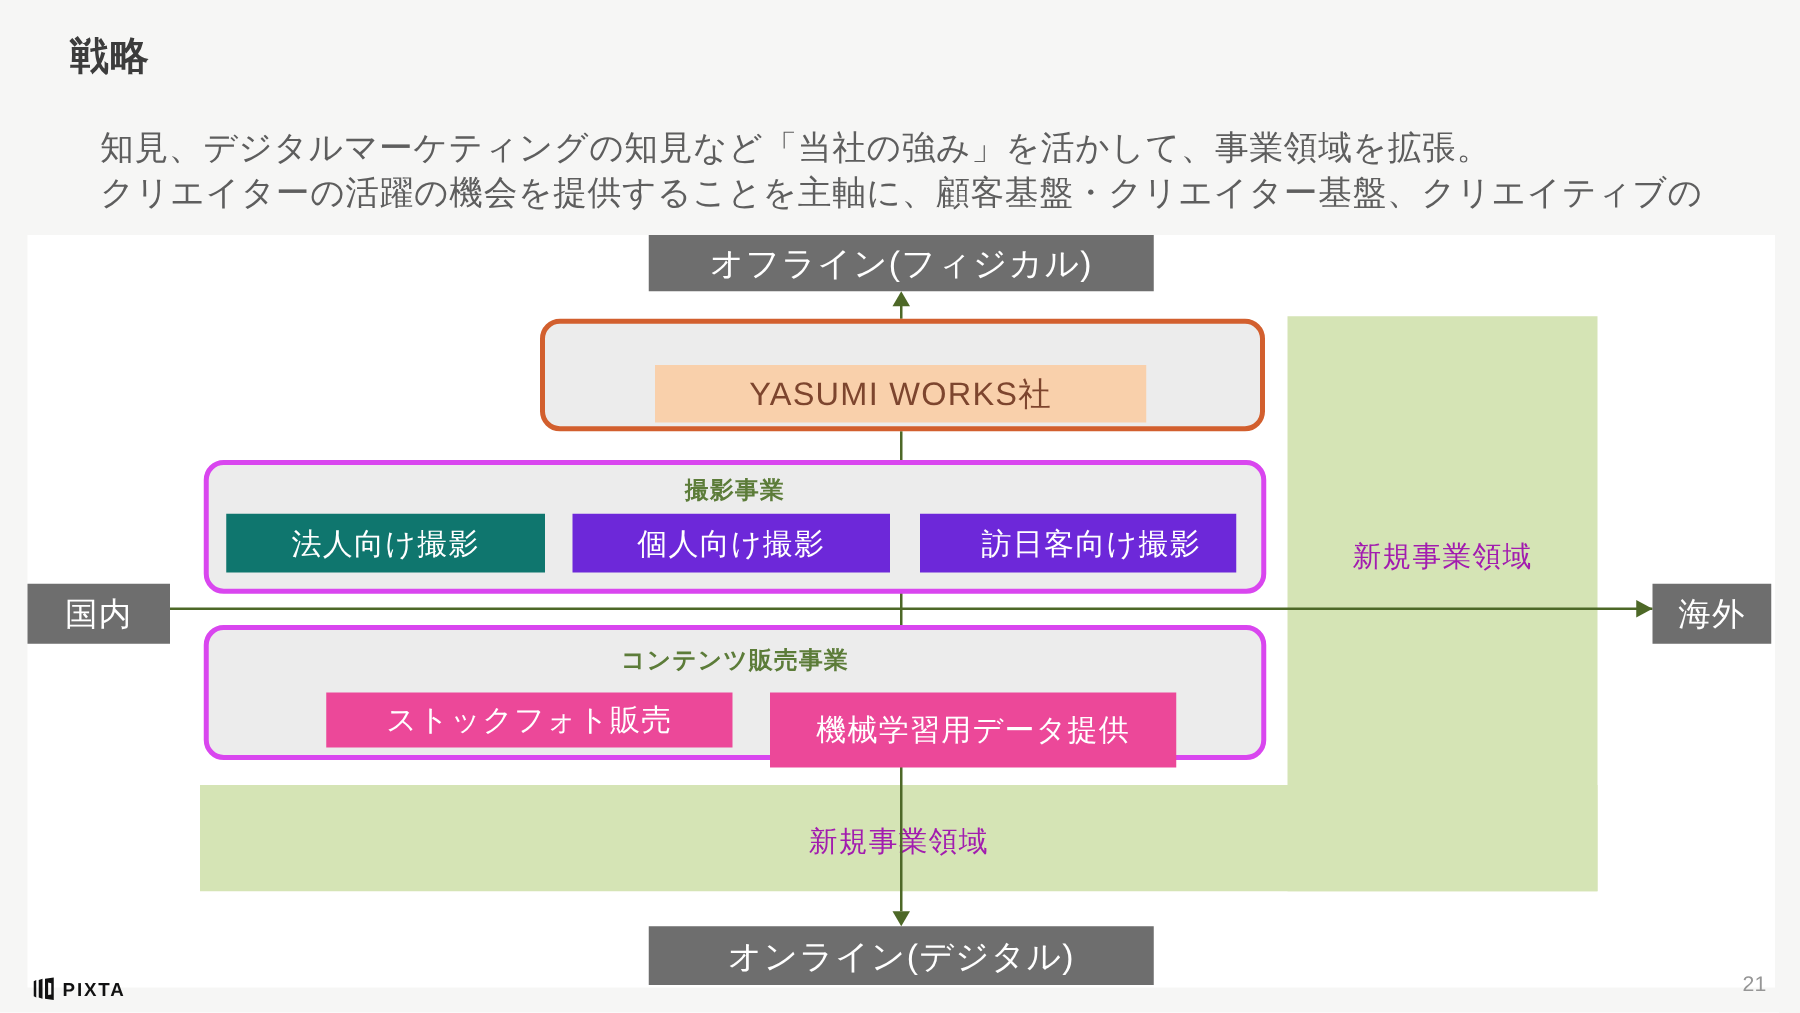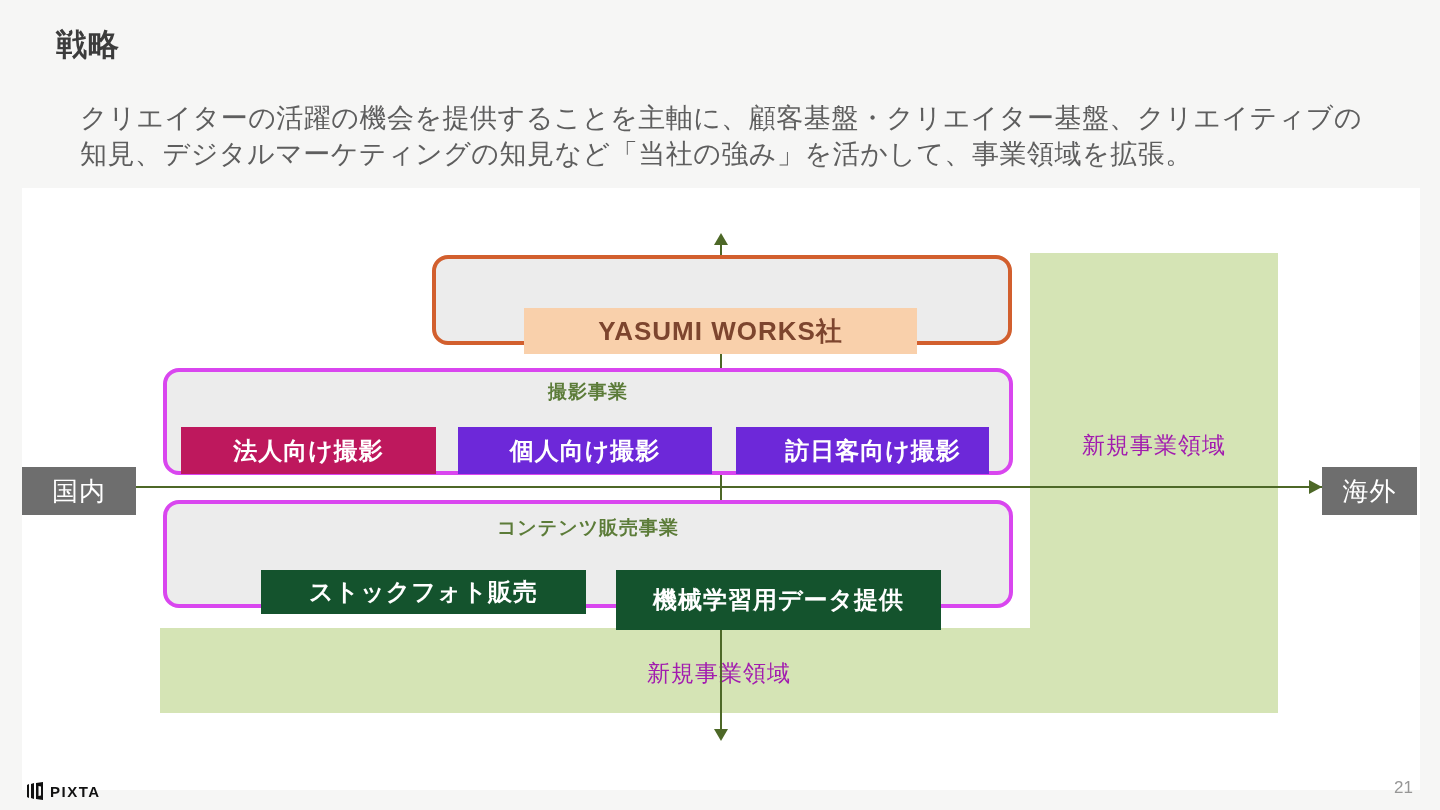--- a/index.html
+++ b/index.html
@@ -75,67 +75,69 @@
     width: 100%; text-align: center;
     font-weight: 700; color: #5c7c39; font-size: 19px;
     letter-spacing: 1px;
   }
   .frame-monozukuri { left: 410px; top: 67px;  width: 580px; height: 90px; }
   .frame-shooting   { left: 141px; top: 180px; width: 850px; height: 107px; }
   .frame-content    { left: 141px; top: 312px; width: 850px; height: 108px; }
 
   .pill {
     display: flex; align-items: center; justify-content: center;
-    color: #ffffff; font-size: 24px; font-weight: 700; letter-spacing: 1px; margin-top: 16px;
+    color: #ffffff; font-size: 24px; font-weight: 400; letter-spacing: 1px;
   }
   .pill-peach {
     left: 88px; top: 33px; width: 393px; height: 46px;
     background: #f9d0ab; color: #7d452e; font-size: 26px;
   }
-  .pill-blue   { background: #be185d; }
+  .pill-blue   { background: #0f766e; }
   .pill-orange { background: #6d28d9; }
-  .pill-green  { background: #14532d; }
+  .pill-green  { background: #ec4899; }
 
   .shoot-1 { left: 14px;  top: 39px; width: 255px; height: 47px; }
   .shoot-2 { left: 291px; top: 39px; width: 254px; height: 47px; }
   .shoot-3 { left: 569px; top: 39px; width: 253px; height: 47px; padding-left: 21px; }
 
   .cont-1 { left: 94px;  top: 50px; width: 325px; height: 44px; }
   .cont-2 { left: 449px; top: 50px; width: 325px; height: 60px; }
 
   
   .logo { left: 26px; top: 781px; width: 90px; height: 20px; z-index: 6; }
   .page-number {
     right: 27px; top: 778px; font-size: 17px; color: #969696; z-index: 6;
   }
 </style>
 </head>
 <body>
 
 <div class="abs slide-title">戦略</div>
 <div class="abs body-text">
+  <div>知見、デジタルマーケティングの知見など「当社の強み」を活かして、事業領域を拡張。</div>
   <div>クリエイターの活躍の機会を提供することを主軸に、顧客基盤・クリエイター基盤、クリエイティブの</div>
-  <div>知見、デジタルマーケティングの知見など「当社の強み」を活かして、事業領域を拡張。</div>
 </div>
 
 <div class="abs diagram">
 
   <div class="abs area area-right"></div>
   <div class="abs area area-bottom"></div>
   <div class="abs area-label area-label-right">新規事業領域</div>
   <div class="abs area-label area-label-bottom">新規事業領域</div>
 
   <div class="abs line v-line-top"></div>
   <div class="abs line v-line-main"></div>
   <div class="abs line h-line"></div>
   <div class="abs tri tri-up"></div>
   <div class="abs tri tri-down"></div>
   <div class="abs tri tri-left"></div>
   <div class="abs tri tri-right"></div>
 
+  <div class="abs axis-box axis-top">オフライン(フィジカル)</div>
+  <div class="abs axis-box axis-bottom">オンライン(デジタル)</div>
   <div class="abs axis-box axis-left">国内</div>
   <div class="abs axis-box axis-right">海外</div>
 
   <div class="abs frame frame-orange frame-monozukuri">
     <div class="abs pill pill-peach">YASUMI WORKS社</div>
   </div>
 
   <div class="abs frame frame-green frame-shooting">
     <div class="abs frame-label" style="top:7px;">撮影事業</div>
     <div class="abs pill pill-blue shoot-1">法人向け撮影</div>

